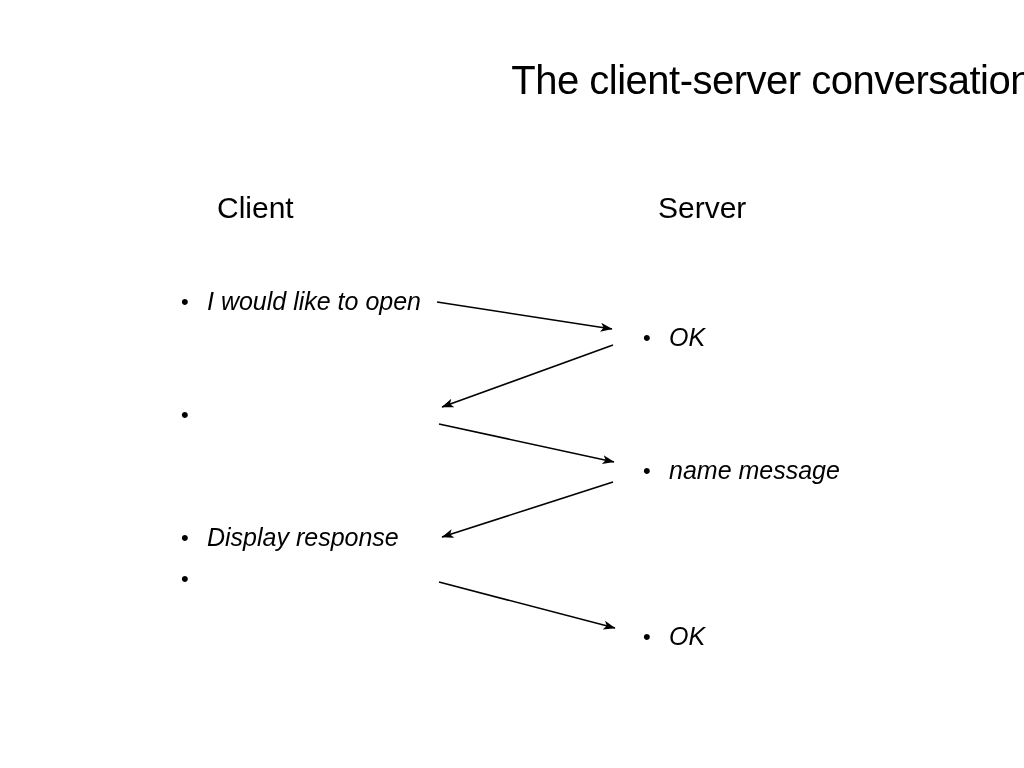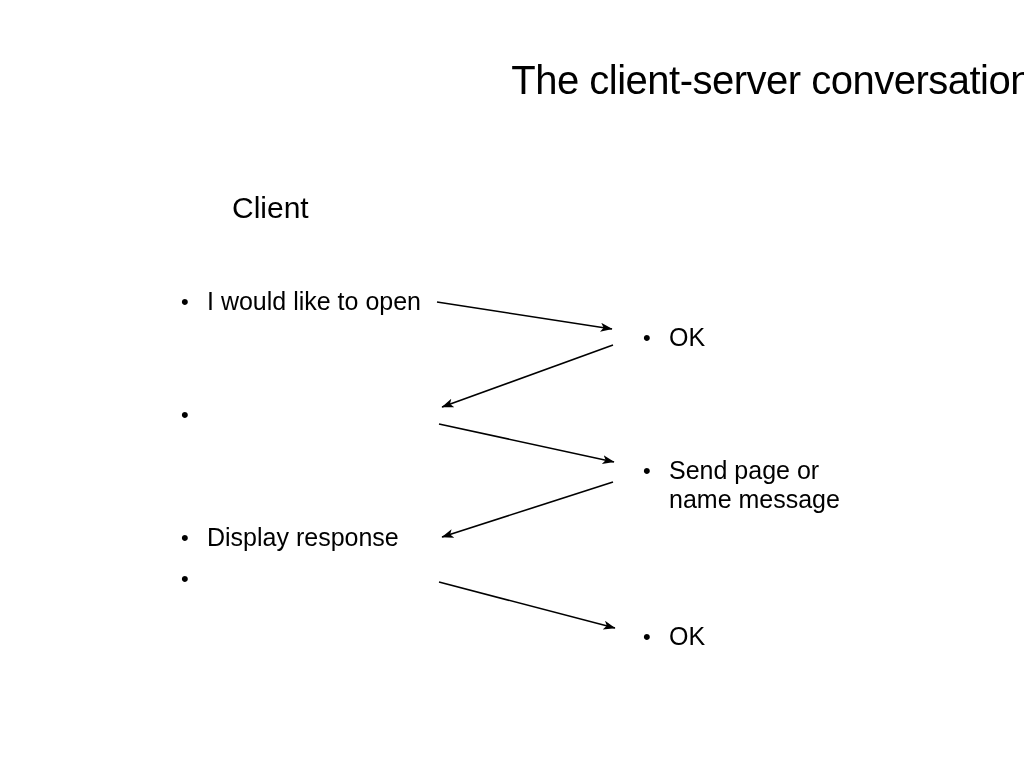--- a/index.html
+++ b/index.html
@@ -34,37 +34,37 @@
     line-height: 48px;
     font-weight: 400;
     letter-spacing: -0.5px;
   }
   .col-header {
     position: absolute;
     font-size: 30px;
     line-height: 36px;
     font-weight: 400;
   }
-  .client-header { left: 232px; top: 190px; }
+  .client-header { left: 217px; top: 190px; }
   .server-header { left: 658px; top: 190px; }
 
   .item {
     position: absolute;
     display: flex;
     align-items: flex-start;
     font-size: 25px;
   }
   .item .bullet {
     display: inline-block;
     width: 26px;
     flex: 0 0 26px;
     line-height: 33px;
     font-size: 22px;
   }
-  .item .lines { line-height: 33px; }
+  .item .lines { line-height: 33px; font-style: italic; }
   .item.tight .lines { line-height: 29px; }
   .item.tight .bullet { line-height: 29px; }
 
   .left-col  { left: 181px; }
   .right-col { left: 643px; }
 
   .arrows {
     position: absolute;
     top: 0; left: 0;
     width: 1024px;
@@ -77,20 +77,21 @@
   }
 </style>
 </head>
 <body>
 
 <div class="slide">
 
   <h1 class="title">The client-server conversation</h1>
 
   <div class="col-header client-header">Client</div>
+  <div class="col-header server-header">Server</div>
 
   <svg class="arrows" viewBox="0 0 1024 768" xmlns="http://www.w3.org/2000/svg">
     <defs>
       <marker id="arrowhead" markerUnits="userSpaceOnUse" markerWidth="14" markerHeight="11" refX="11.5" refY="4.5" orient="auto">
         <path d="M0,0 L12,4.5 L0,9 L3,4.5 Z" fill="#000000"></path>
       </marker>
     </defs>
   <line x1="437" y1="302" x2="612" y2="329" marker-end="url(#arrowhead)"></line>
       <line x1="613" y1="345" x2="442" y2="407" marker-end="url(#arrowhead)"></line>
       <line x1="439" y1="424" x2="614" y2="462" marker-end="url(#arrowhead)"></line>
@@ -123,21 +124,20 @@
   <div class="item right-col" style="top:321px">
     <span class="bullet">•</span>
     <div class="lines">
       <div>OK</div>
     </div>
   </div>
 
   <div class="item right-col tight" style="top:456px">
     <span class="bullet">•</span>
     <div class="lines">
-      <div>Send page or</div>
       <div>name message</div>
     </div>
   </div>
 
   <div class="item right-col" style="top:620px">
     <span class="bullet">•</span>
     <div class="lines">
       <div>OK</div>
     </div>
   </div>

